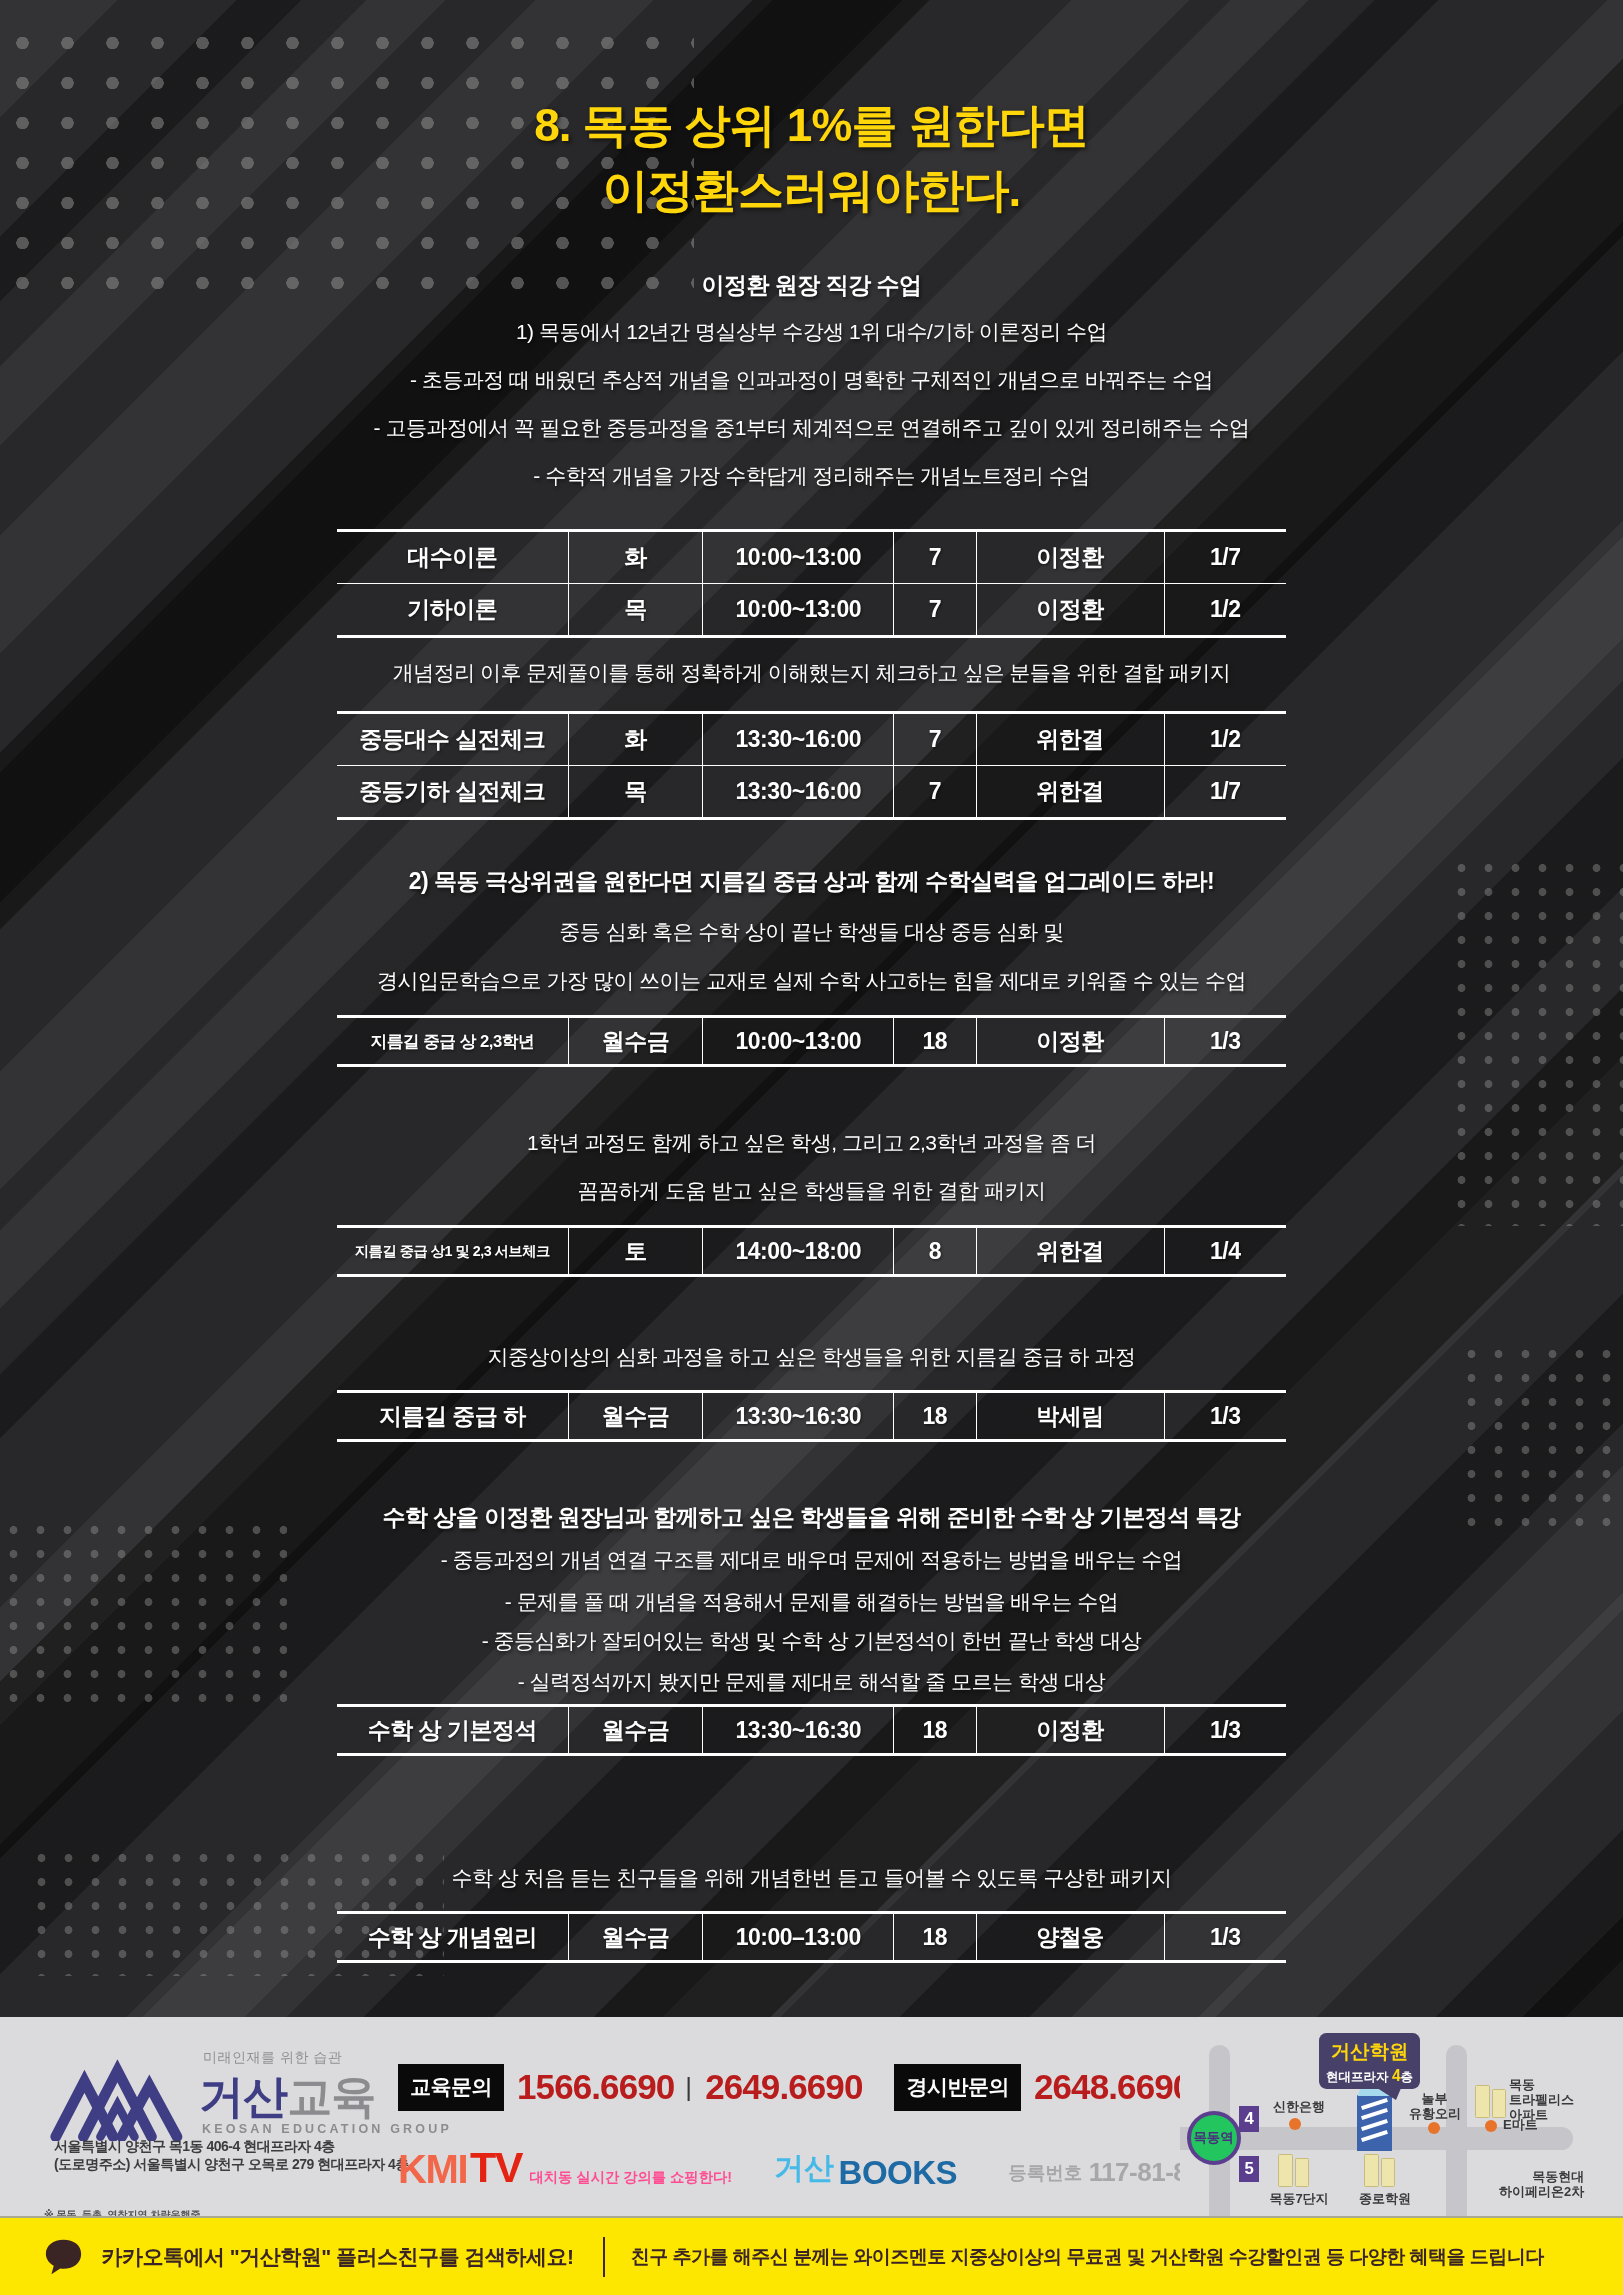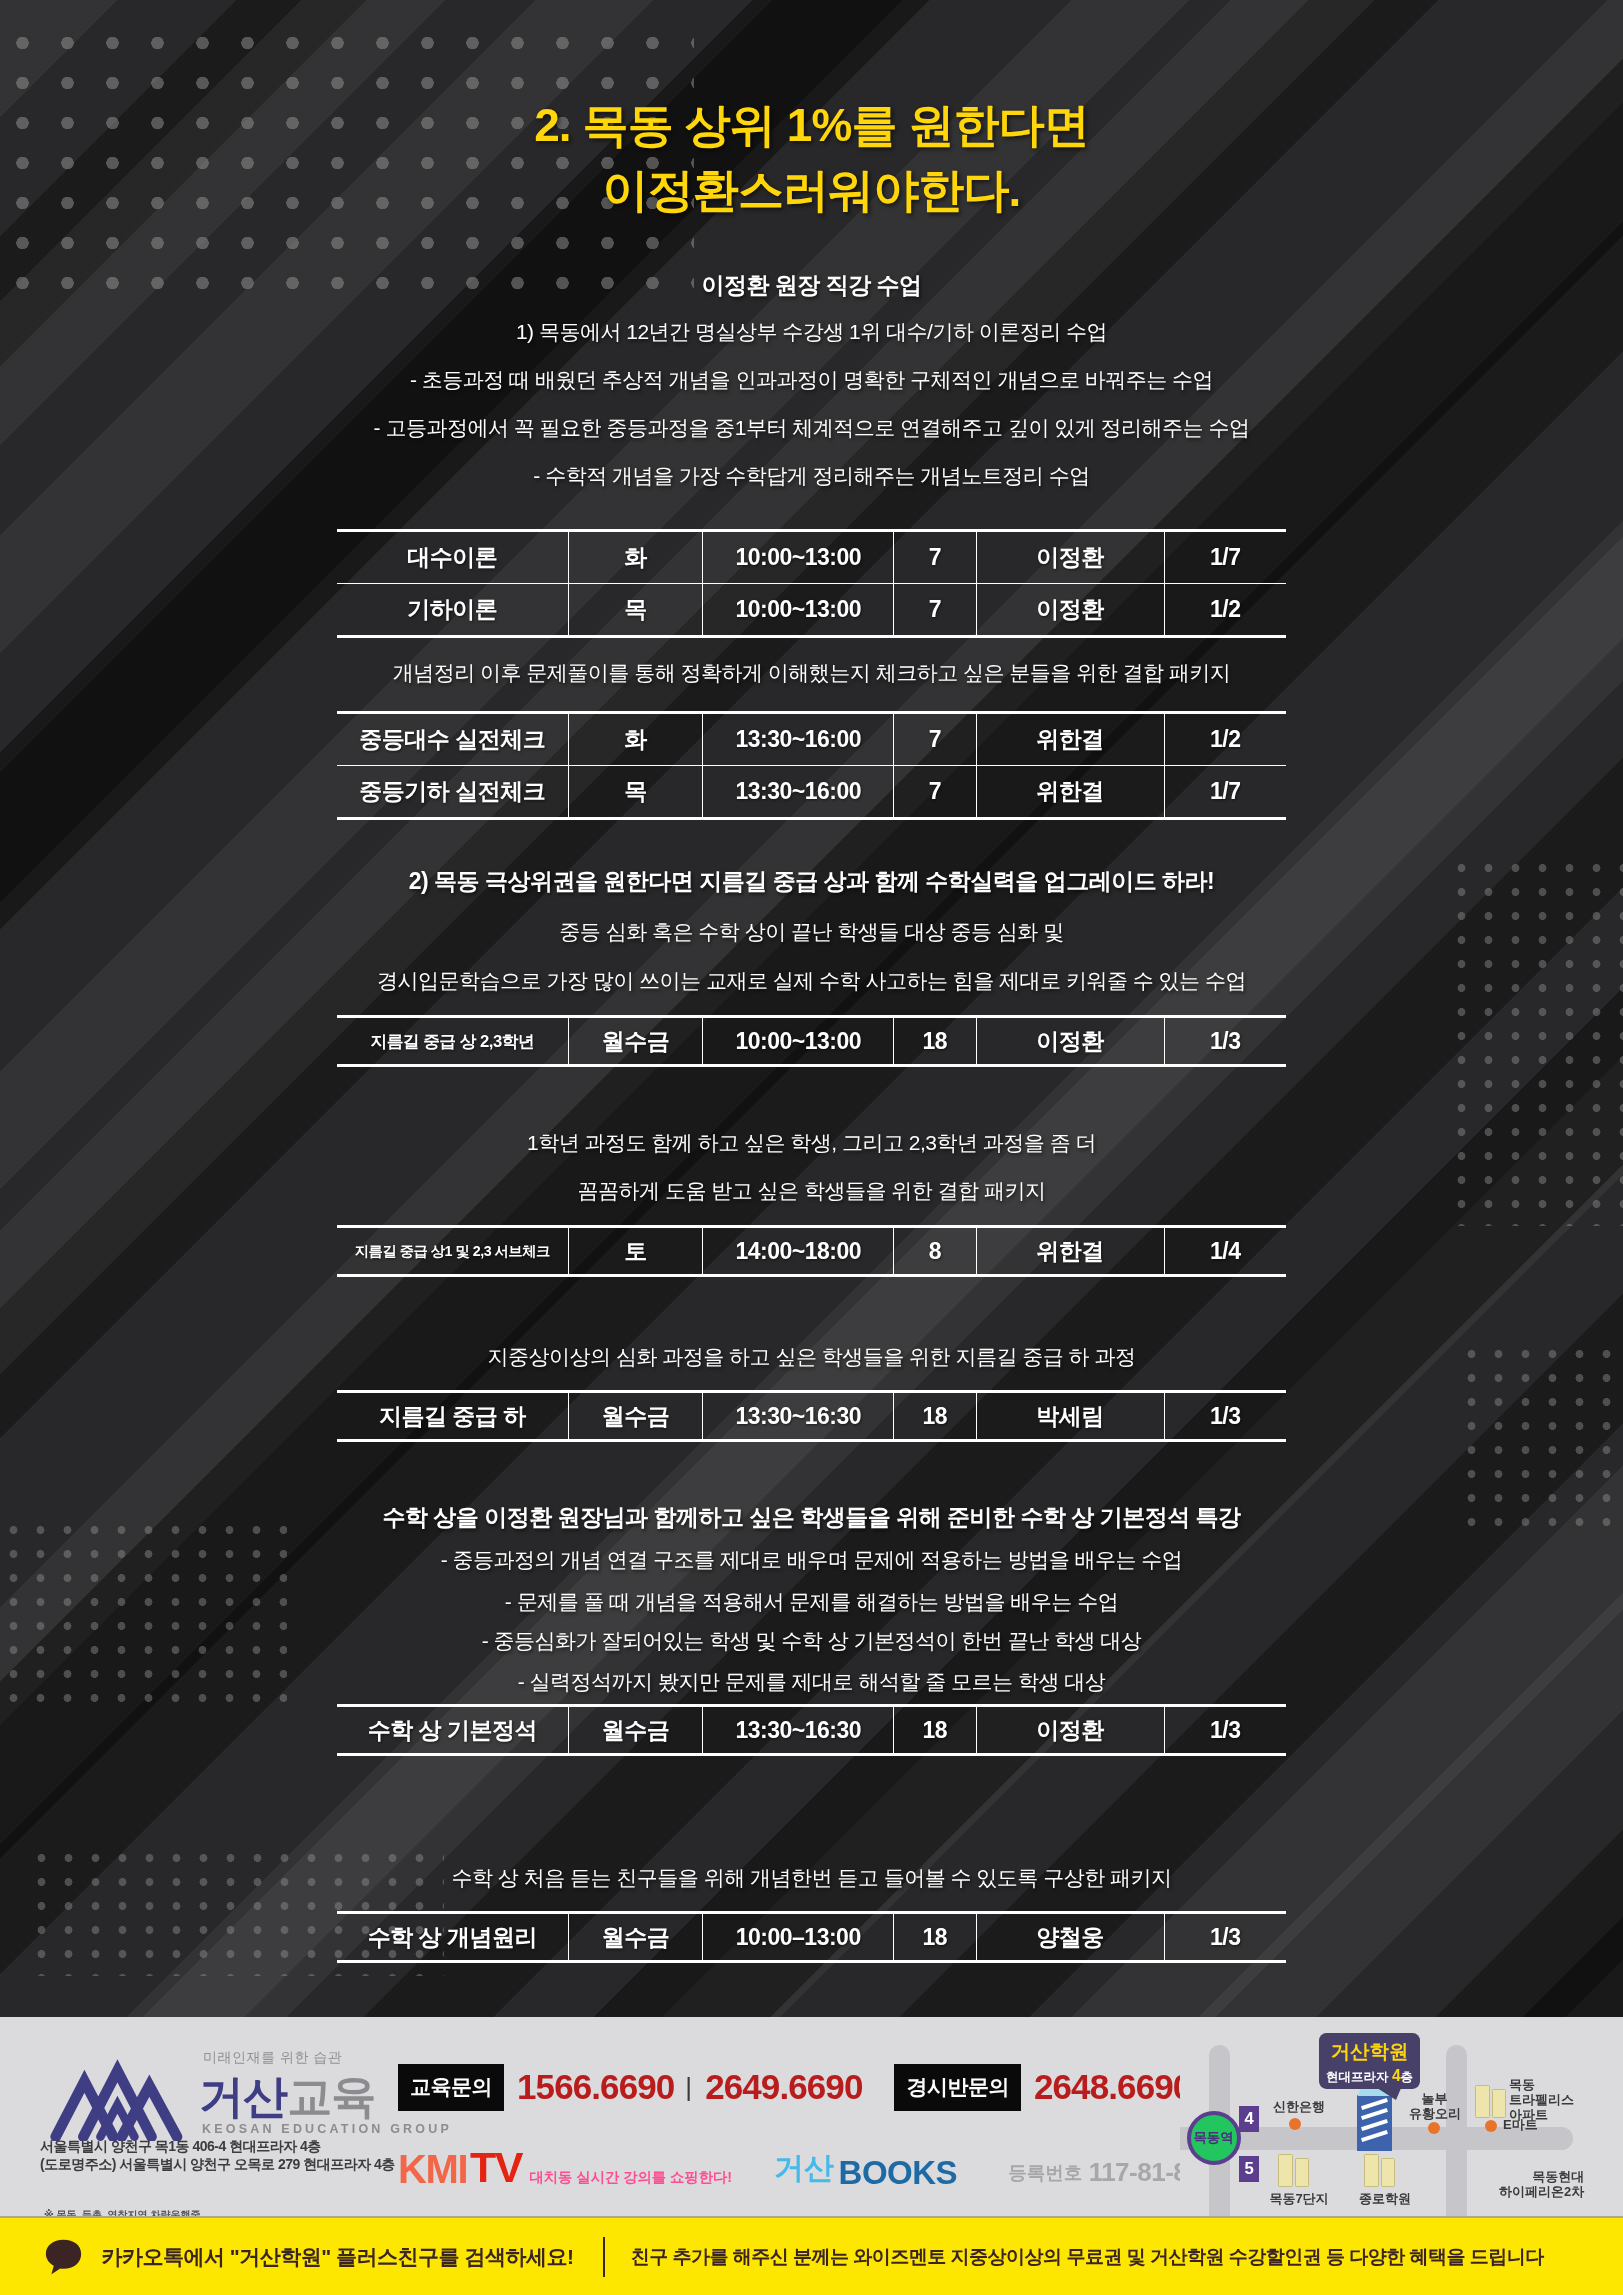--- a/index.html
+++ b/index.html
@@ -51,21 +51,21 @@
   .ccell.sm { font-size:16.7px; }
   .ccell.xs { font-size:14.3px; }
 
   
   .footer { top:2017px; left:0; width:1623px; height:199px; background:#DBDBDD; }
   .slogan { position:absolute; left:203px; top:32px; color:#909094; font-size:14px; font-weight:400; letter-spacing:0.5px; }
   .logo-mark { position:absolute; left:49px; top:41px; }
   .logo-kor { position:absolute; left:199px; top:50px; font-size:45px; font-weight:800; letter-spacing:-0.9px; }
   .logo-kor .k1 { color:#3F3E84; } .logo-kor .k2 { color:#8C8C90; }
   .logo-eng { position:absolute; left:202px; top:105px; color:#8C8C90; font-size:12.5px; font-weight:700; letter-spacing:3.2px; }
-  .addr { position:absolute; left:40px; color:#3C3C3E; font-size:14px; font-weight:800; letter-spacing:-0.5px; }
+  .addr { position:absolute; left:54px; color:#3C3C3E; font-size:14px; font-weight:800; letter-spacing:-0.5px; }
   .addr-note { position:absolute; left:44px; color:#55555A; font-size:10px; font-weight:700;margin-top:32px; }
   .contact-row { position:absolute; left:398px; top:47px; display:flex; align-items:center; }
   .badge { background:#0A0A0A; color:#fff; font-size:21px; font-weight:800;
            padding:9.3px 12px; letter-spacing:-0.5px; }
   .phone { color:#b91c1c; font-size:35px; font-weight:800; letter-spacing:-0.9px; margin-left:13px; }
   .psep { color:#3A3A3A; font-size:26px; font-weight:400; margin-left:11px; }
   .brand-row { position:absolute; left:398px; top:126px; display:flex; align-items:flex-end; }
   .kmi1 { color:#F2664A; font-size:40px; font-weight:700; letter-spacing:-1.4px; }
   .kmi2 { color:#E42313; font-size:43px; font-weight:800; letter-spacing:-1.4px; margin-left:2.8px; }
   .kmitag { color:#FF4D93; font-size:14.3px; font-weight:700; margin-left:7.4px; padding-bottom:4.6px; white-space:nowrap; }
@@ -117,21 +117,21 @@
 
 <div class="poster">
 
   <div class="dots dots-lg" style="left:0;top:23px;width:694px;height:287px;"></div>
   <div class="dots dots-sm" style="left:1448px;top:856px;width:175px;height:370px;"></div>
   <div class="dots dots-sm" style="left:0;top:1518px;width:287px;height:199px;"></div>
   <div class="dots dots-sm" style="left:1458px;top:1342px;width:166px;height:194px;"></div>
   <div class="dots dots-sm" style="left:28px;top:1846px;width:416px;height:130px;"></div>
 
   <div class="z title">
-    <div>2. 목동 상위 1%를 원한다면</div>
+    <div>8. 목동 상위 1%를 원한다면</div>
     <div>이정환스러워야한다.</div>
   </div>
 
   <div class="z tline tbold" style="top:270px;">이정환 원장 직강 수업</div>
   <div class="z tline" style="top:318px;">1) 목동에서 12년간 명실상부 수강생 1위 대수/기하 이론정리 수업</div>
   <div class="z tline" style="top:366px;">- 초등과정 때 배웠던 추상적 개념을 인과과정이 명확한 구체적인 개념으로 바꿔주는 수업</div>
   <div class="z tline" style="top:414px;">- 고등과정에서 꼭 필요한 중등과정을 중1부터 체계적으로 연결해주고 깊이 있게 정리해주는 수업</div>
   <div class="z tline" style="top:462px;">- 수학적 개념을 가장 수학답게 정리해주는 개념노트정리 수업</div>
 
   <div class="z ctable" style="top:529px;">

